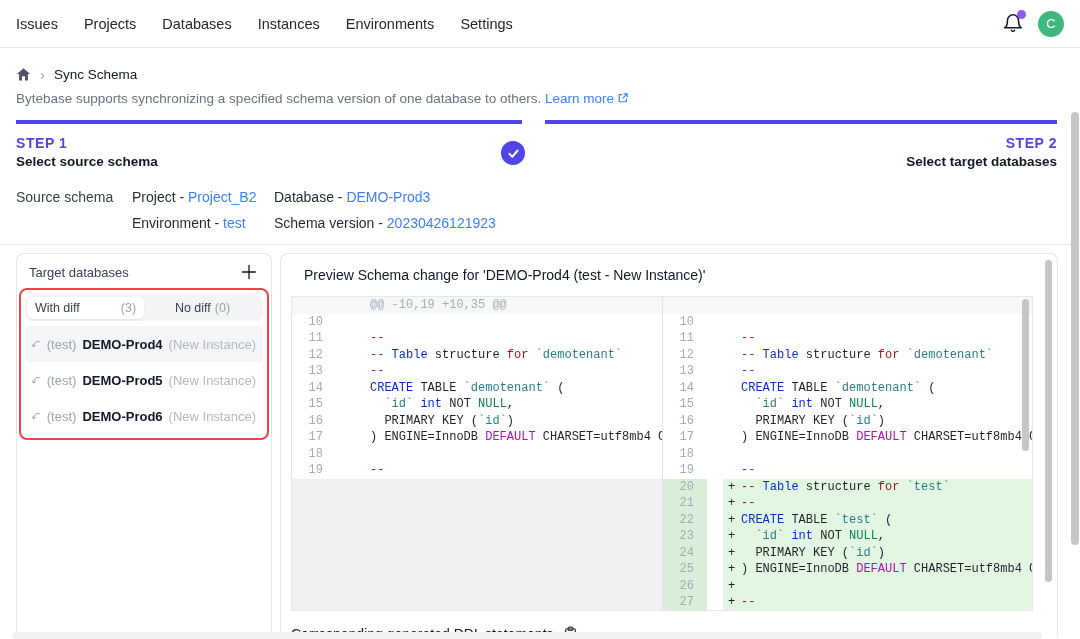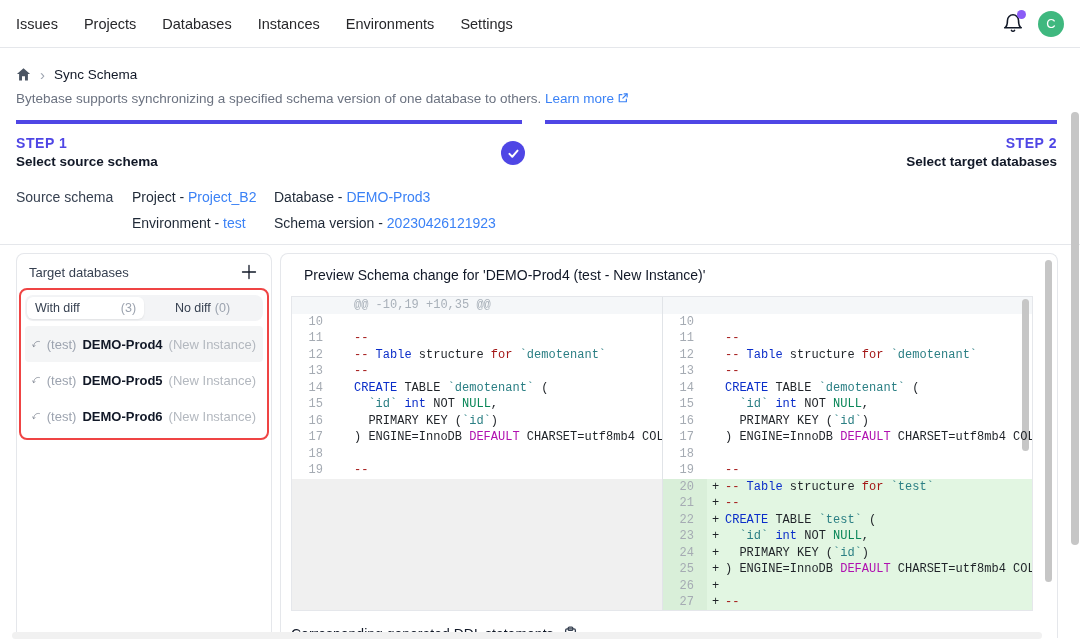--- a/index.html
+++ b/index.html
@@ -76,21 +76,21 @@
   .ddl-title { margin-top:15px; display:flex; align-items:center; gap:9px;
     font-size:14px; font-weight:500; color:#111827; }
   .copy-icon { cursor:pointer; display:flex; }
 
   
   .diff { margin-top:13px; border:1px solid #e5e7eb; height:315px; display:flex;
     font-family:"Liberation Mono","DejaVu Sans Mono",monospace; font-size:12px;
     overflow:hidden; position:relative; background:#fff; }
   .pane { width:50%; overflow:hidden; }
   .pane.right { border-left:1px solid #e1e4e8; position:relative; }
-  .row { height:16.5px; line-height:16.6px; display:flex; white-space:pre; }
+  .row { height:16.5px; line-height:16.6px; display:flex; white-space:pre;gap:16px; }
   .row .gutter { width:44px; flex:none; text-align:right; padding-right:13px;
     color:var(--linenum,#a5abb3); }
   .row .code { flex:1; position:relative; padding-left:18px; overflow:hidden; }
   .row.hunk { background:#f5f7f9; color:var(--hunk,#a8b0b9); }
   .row.filler { background:var(--filler,#f0f0f0); }
   .row.added .code { background:var(--added-bg,#e2f6e2); }
   .row.added .gutter { background:var(--added-gutter,#d9efd9); }
   .plus { position:absolute; left:5px; color:#1f2328; }
 
   

